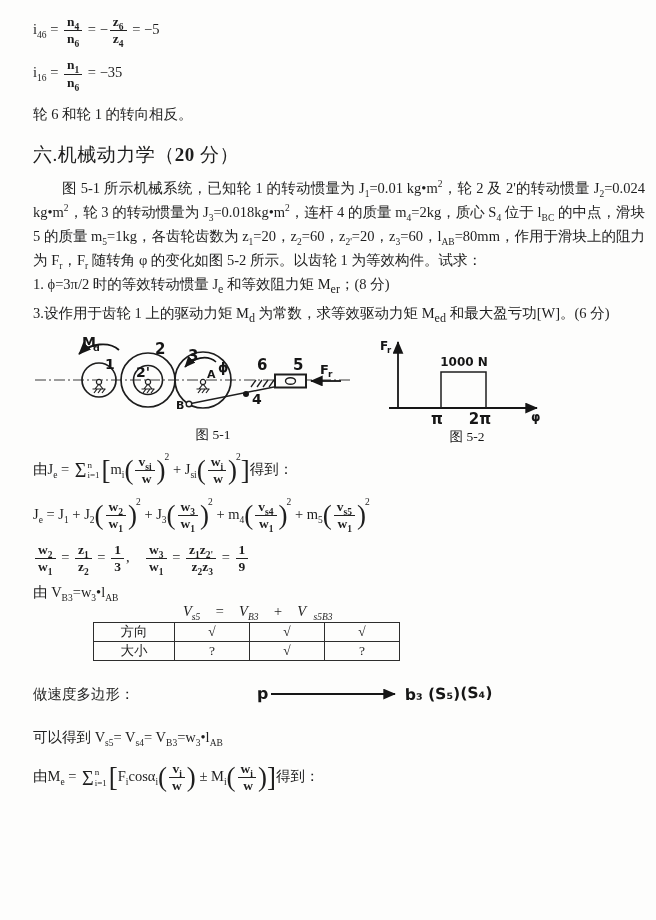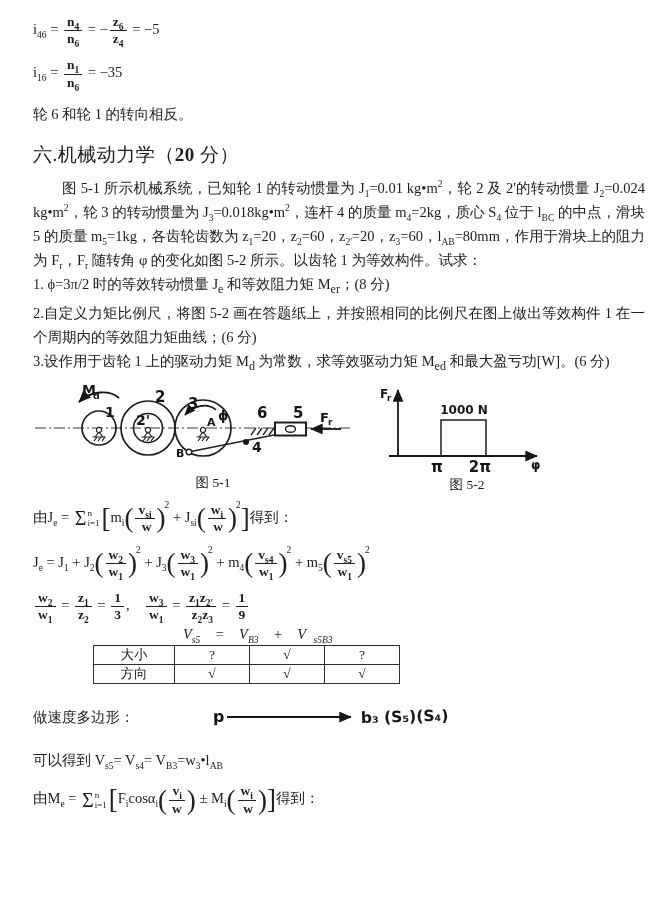--- a/index.html
+++ b/index.html
@@ -30,40 +30,39 @@
   .para{line-height:24px;text-align:justify;text-indent:2em;}
   .qitem{line-height:24px;text-align:justify;}
   .figs{display:flex;align-items:flex-start;gap:8px;margin-top:4px;}
   svg text{font-family:"DejaVu Sans","Liberation Sans",sans-serif;fill:#161616;}
   .cap{font-family:"Liberation Serif","DejaVu Serif",serif;font-size:13.5px;font-weight:400;}
   .vec{margin-left:150px;word-spacing:4px;font-style:italic;}
   table.vtab{border-collapse:collapse;margin-left:60px;margin-top:2px;}
   table.vtab td{border:1.4px solid #2d2d2d;width:74px;height:18px;text-align:center;
     font-size:13.5px;padding:0;}
   table.vtab td.lab{width:80px;}
-  .poly-row{display:flex;align-items:center;}
+  .poly-row{display:flex;align-items:center;gap:44px;}
   .poly-label{line-height:24px;}
 </style>
 </head>
 <body>
 
 <div class="page">
 
   <div class="math">i<sub>46</sub> = <span class="frac"><span class="num">n<sub>4</sub></span><span class="den">n<sub>6</sub></span></span> = −<span class="frac"><span class="num">z<sub>6</sub></span><span class="den">z<sub>4</sub></span></span> = −5</div>
 
 
   <div class="math mt10">i<sub>16</sub> = <span class="frac"><span class="num">n<sub>1</sub></span><span class="den">n<sub>6</sub></span></span> = −35</div>
 
   <div class="mt14">轮 6 和轮 1 的转向相反。</div>
 
   <div class="heading mt18">六.机械动力学（<b>20</b> 分）</div>
 
   <div class="para mt8">图 5-1 所示机械系统，已知轮 1 的转动惯量为 J<sub>1</sub>=0.01 kg•m<sup>2</sup>，轮 2 及 2'的转动惯量 J<sub>2</sub>=0.024 kg•m<sup>2</sup>，轮 3 的转动惯量为 J<sub>3</sub>=0.018kg•m<sup>2</sup>，连杆 4 的质量 m<sub>4</sub>=2kg，质心 S<sub>4</sub> 位于 l<sub>BC</sub> 的中点，滑块 5 的质量 m<sub>5</sub>=1kg，各齿轮齿数为 z<sub>1</sub>=20，z<sub>2</sub>=60，z<sub>2'</sub>=20，z<sub>3</sub>=60，l<sub>AB</sub>=80mm，作用于滑块上的阻力为 F<sub>r</sub>，F<sub>r</sub> 随转角 φ 的变化如图 5-2 所示。以齿轮 1 为等效构件。试求：</div>
   <div class="qitem">1.  ϕ=3π/2 时的等效转动惯量 J<sub>e</sub> 和等效阻力矩 M<sub>er</sub>；(8 分)</div>
-  <div class="qitem">2.自定义力矩比例尺，将图 5-2 画在答题纸上，并按照相同的比例尺在图上做出等效构件 1 在一个周期内的等效阻力矩曲线；(6 分)</div>
   <div class="qitem">3.设作用于齿轮 1 上的驱动力矩 M<sub>d</sub> 为常数，求等效驱动力矩 M<sub>ed</sub> 和最大盈亏功[W]。(6 分)</div>
 
   <div class="figs">
 
     <svg width="332" height="110" viewBox="0 0 332 110">
       <defs>
         <marker id="arr" markerWidth="8" markerHeight="8" refX="6.5" refY="3" orient="auto">
           <path d="M0,0 L7,3 L0,6 z" fill="#161616"></path>
         </marker>
         <g id="pivot" stroke="#1e1e1e" stroke-width="1.2" fill="none">
@@ -124,36 +123,37 @@
       <text x="94" y="107" text-anchor="middle" class="cap">图 5-2</text>
     </svg>
   </div>
 
   <div class="math mt10">由J<sub>e</sub> = <span class="sum"><span class="sigma">Σ</span><span class="lims"><span>n</span><span>i=1</span></span></span><span class="bigb">[</span>m<sub>i</sub><span class="pfrac"><span class="paren">(</span><span class="frac"><span class="num">v<sub>si</sub></span><span class="den">w</span></span><span class="paren">)</span></span><sup>2</sup> + J<sub>si</sub><span class="pfrac"><span class="paren">(</span><span class="frac"><span class="num">w<sub>i</sub></span><span class="den">w</span></span><span class="paren">)</span></span><sup>2</sup><span class="bigb">]</span>得到：</div>
 
   <div class="math mt12">J<sub>e</sub> = J<sub>1</sub> + J<sub>2</sub><span class="pfrac"><span class="paren">(</span><span class="frac"><span class="num">w<sub>2</sub></span><span class="den">w<sub>1</sub></span></span><span class="paren">)</span></span><sup>2</sup> + J<sub>3</sub><span class="pfrac"><span class="paren">(</span><span class="frac"><span class="num">w<sub>3</sub></span><span class="den">w<sub>1</sub></span></span><span class="paren">)</span></span><sup>2</sup> + m<sub>4</sub><span class="pfrac"><span class="paren">(</span><span class="frac"><span class="num">v<sub>s4</sub></span><span class="den">w<sub>1</sub></span></span><span class="paren">)</span></span><sup>2</sup> + m<sub>5</sub><span class="pfrac"><span class="paren">(</span><span class="frac"><span class="num">v<sub>s5</sub></span><span class="den">w<sub>1</sub></span></span><span class="paren">)</span></span><sup>2</sup></div>
 
   <div class="math mt10"><span class="frac"><span class="num">w<sub>2</sub></span><span class="den">w<sub>1</sub></span></span> = <span class="frac"><span class="num">z<sub>1</sub></span><span class="den">z<sub>2</sub></span></span> = <span class="frac"><span class="num">1</span><span class="den">3</span></span>, <span class="frac"><span class="num">w<sub>3</sub></span><span class="den">w<sub>1</sub></span></span> = <span class="frac"><span class="num">z<sub>1</sub>z<sub>2'</sub></span><span class="den">z<sub>2</sub>z<sub>3</sub></span></span> = <span class="frac"><span class="num">1</span><span class="den">9</span></span></div>
 
+  <div class="math mt8">由 V<sub>B3</sub>=w<sub>3</sub>•l<sub>AB</sub></div>
 
   <div class="math vec mt2">V<sub>s5</sub> = V<sub>B3</sub> + V <sub>s5B3</sub></div>
 
   <table class="vtab">
     <tbody>
         <tr>
+      <td class="lab">方向</td>
+      <td>√</td>
+      <td>√</td>
+      <td>√</td>
+    </tr>
+    <tr>
       <td class="lab">大小</td>
       <td>?</td>
       <td>√</td>
       <td>?</td>
-    </tr>
-    <tr>
-      <td class="lab">方向</td>
-      <td>√</td>
-      <td>√</td>
-      <td>√</td>
     </tr>
   </tbody>
     </table>
 
   <div class="poly-row mt16">
     <span class="poly-label">做速度多边形：</span>
     <svg width="250" height="34" viewBox="0 0 250 34" style="margin-left:68px;">
       <text x="10" y="22" font-size="16" font-weight="bold" transform="rotate(-1 10 22)">p</text>
       <line x1="24" y1="17" x2="148" y2="17" stroke="#161616" stroke-width="1.8" marker-end="url(#arr)"></line>
       <text x="158" y="23" font-size="15.5" font-weight="bold" transform="rotate(-1.5 158 23)">b₃ (S₅)(S₄)</text>

